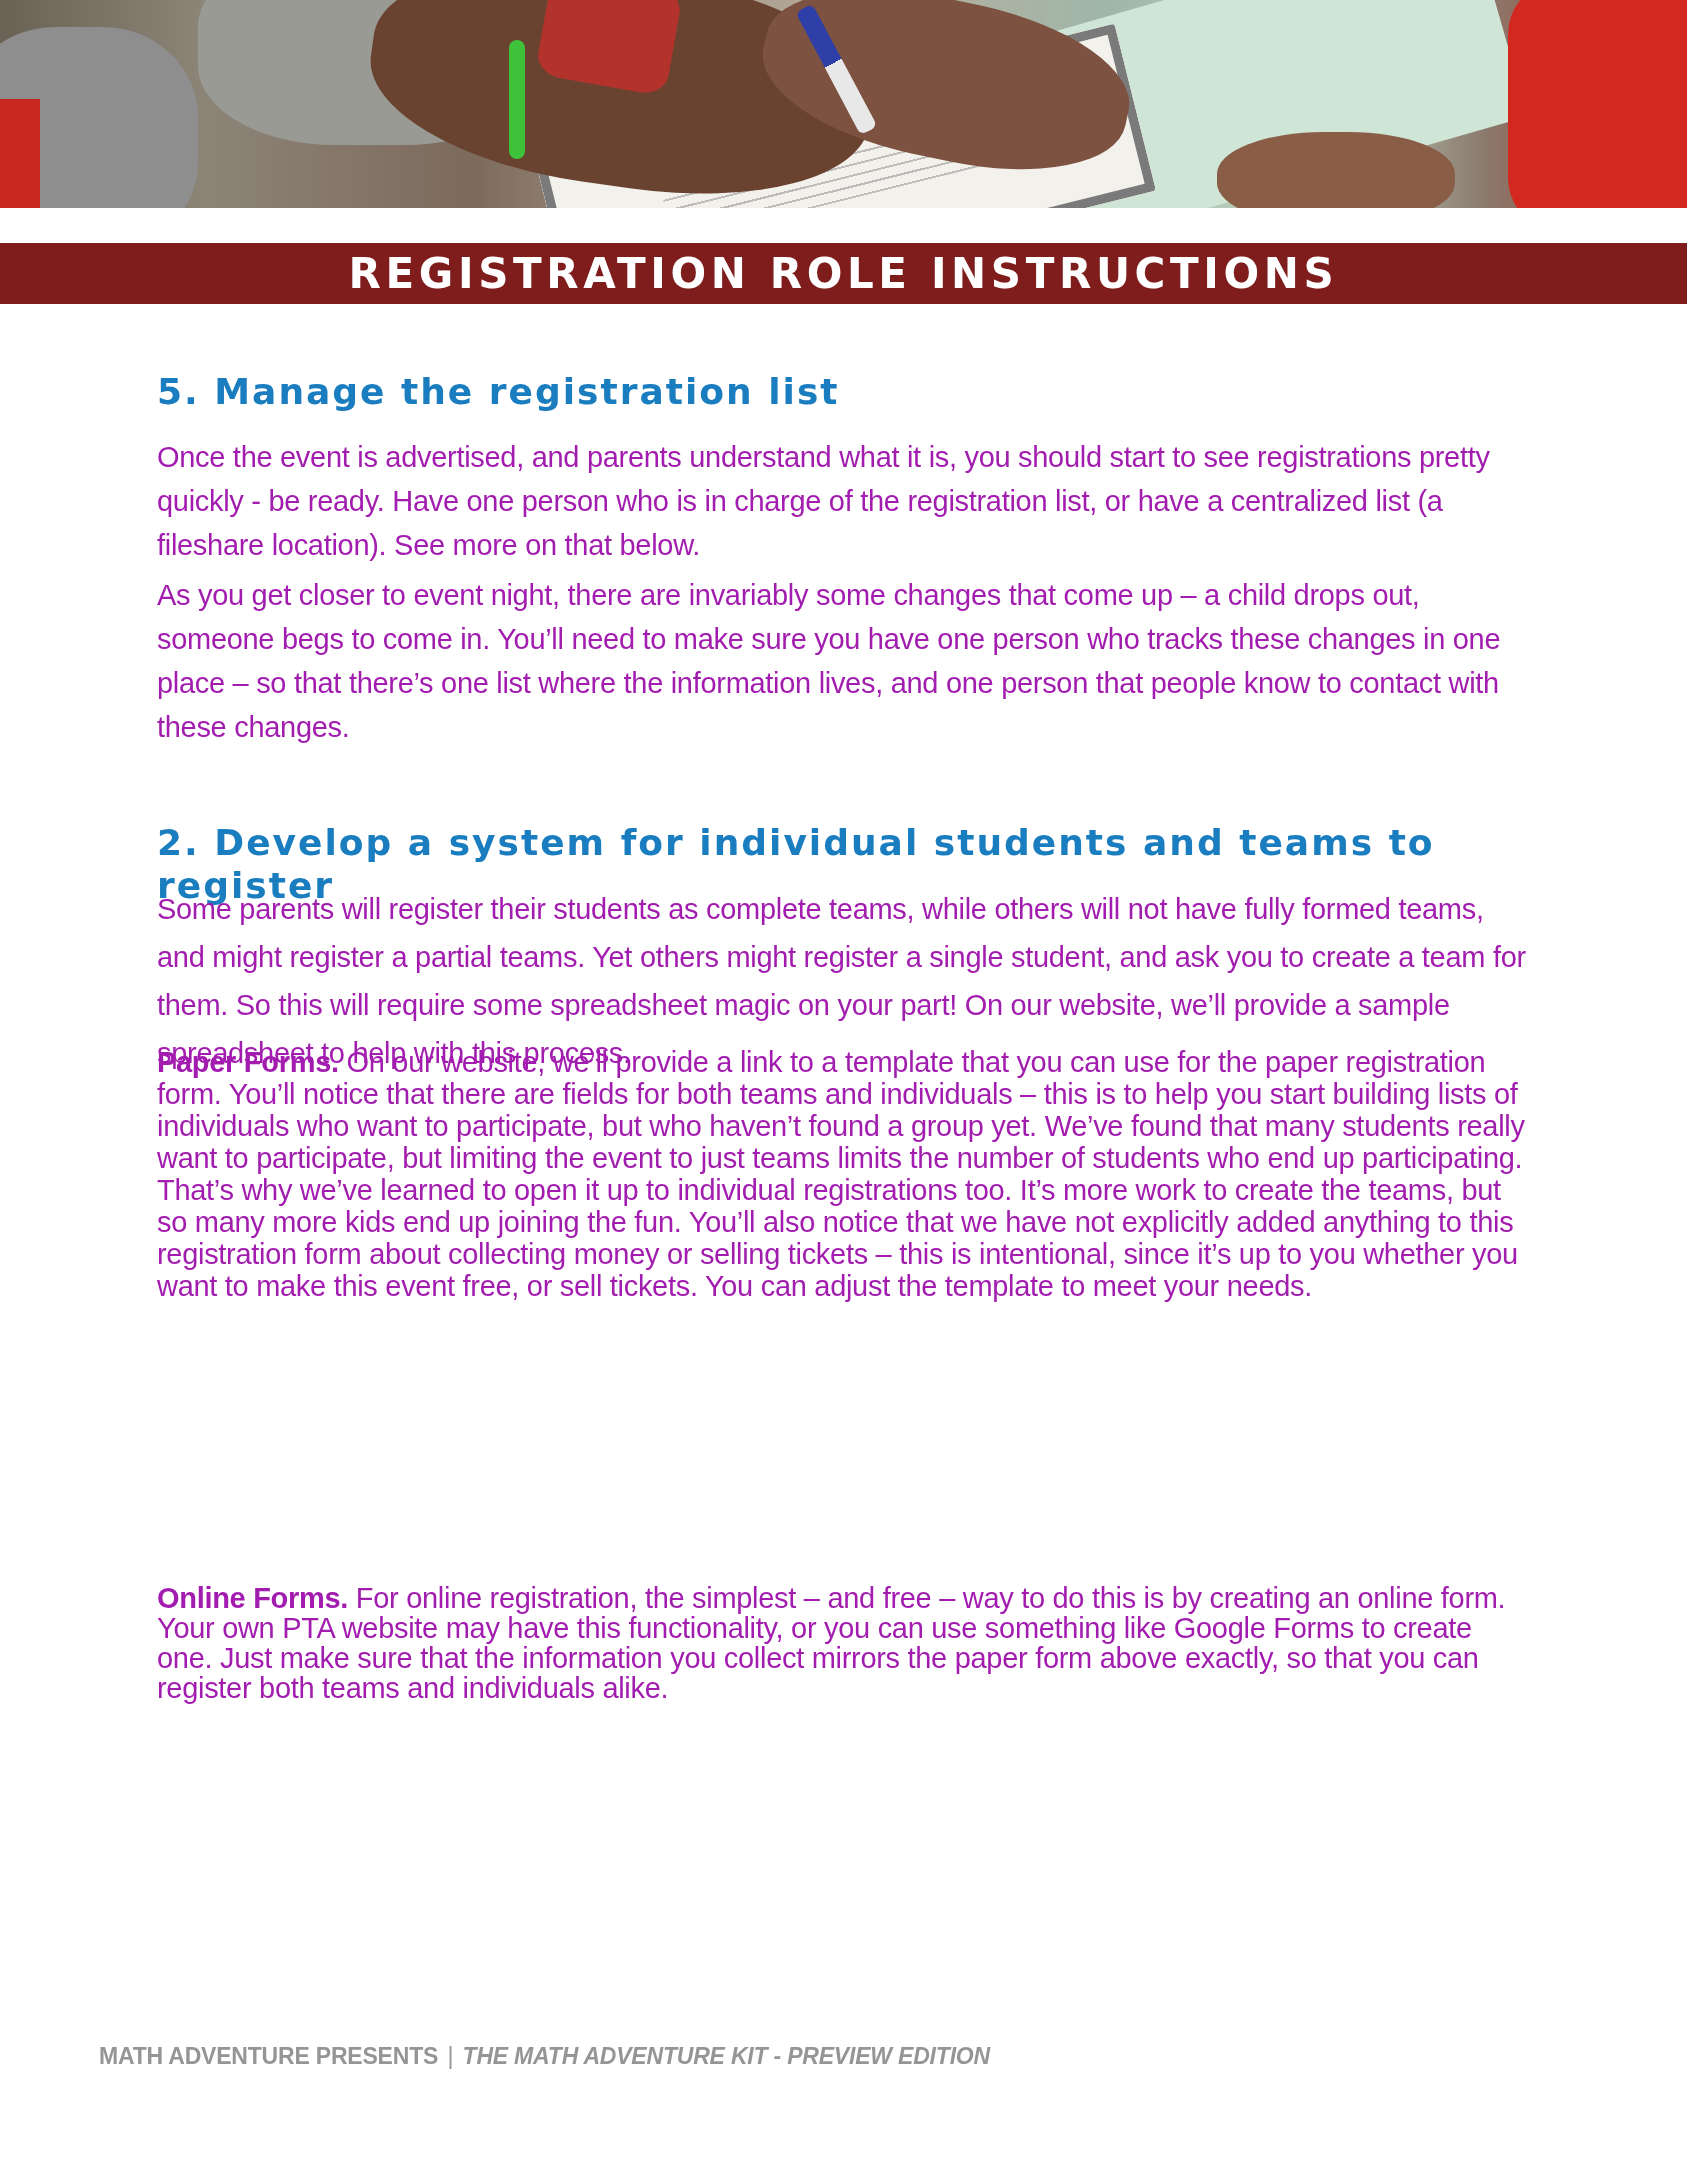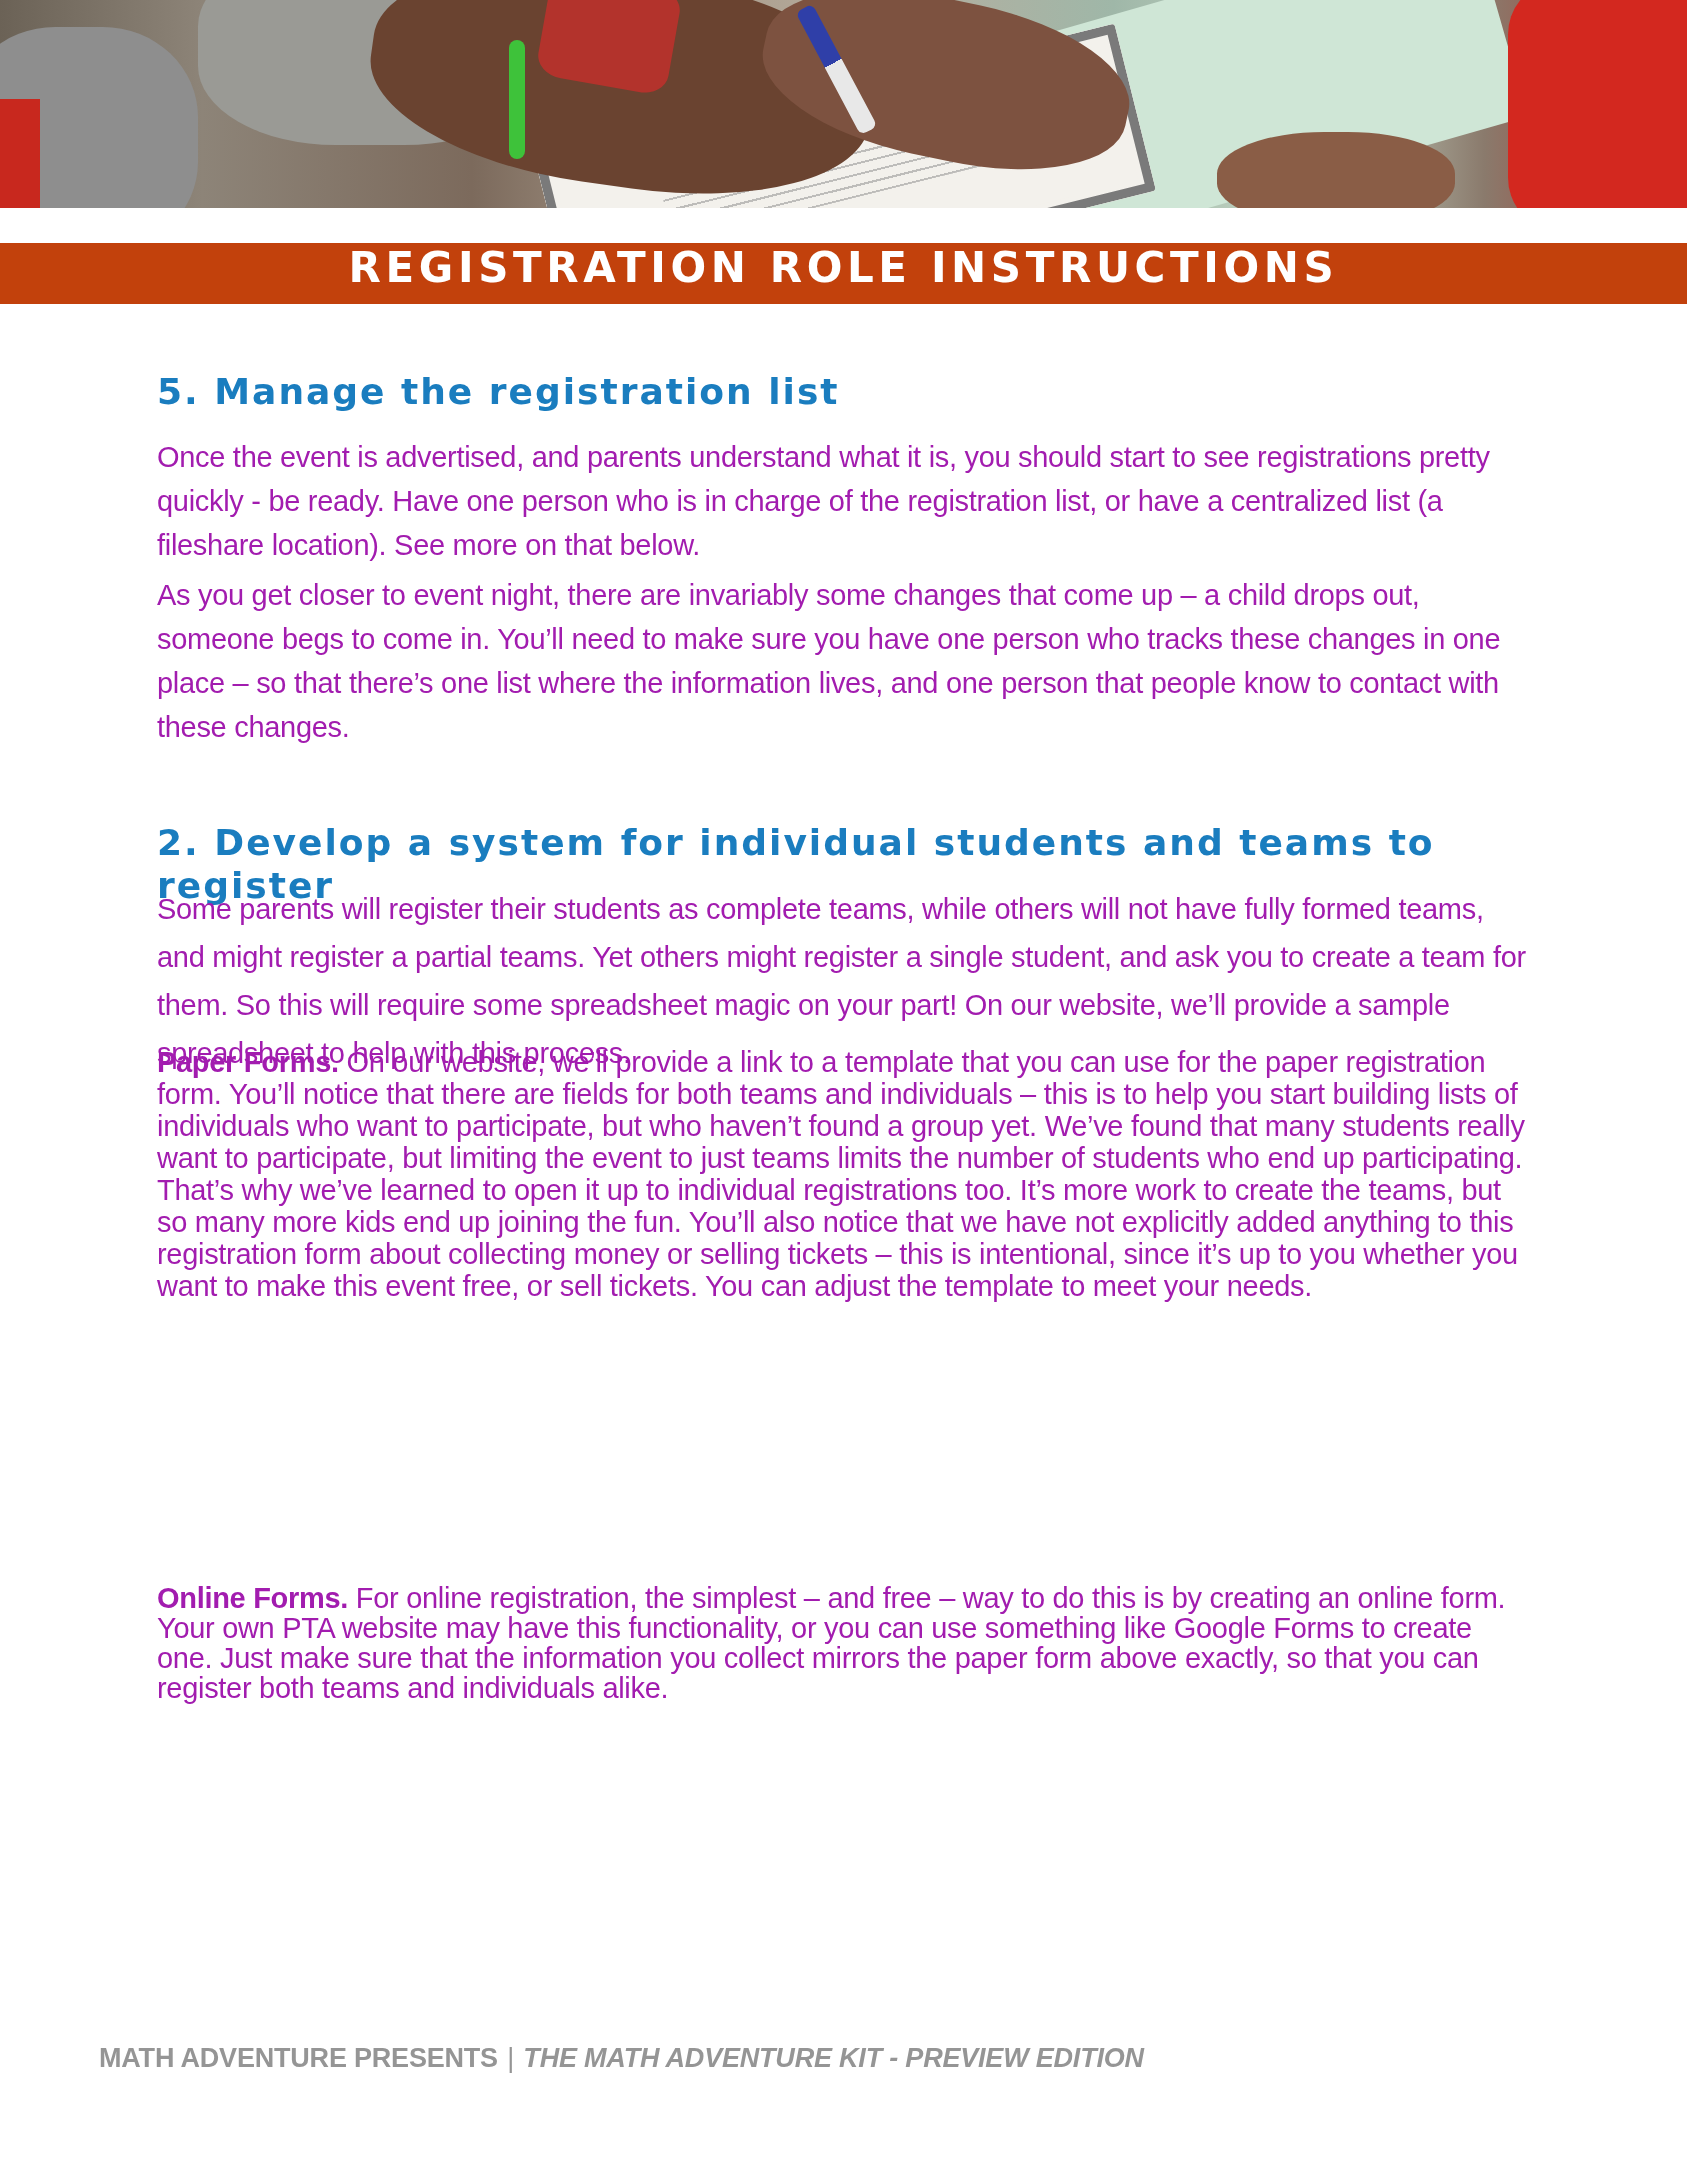--- a/index.html
+++ b/index.html
@@ -19,42 +19,42 @@
   .hero .paper { left: 549px; top: 93px; width: 595px; height: 172px; background: #f3f1ec; border-radius: 4px; transform: rotate(-14deg); box-shadow: inset 0 0 0 9.3px #7a7a7a, inset 0 0 0 14.6px #f3f1ec; }
   .hero .paper-lines { left: 662px; top: 146px; width: 370px; height: 53px; transform: rotate(-14deg);
           background: repeating-linear-gradient(0deg, #888 0 2px, transparent 2px 10.6px); opacity: .5; border-radius: 0; }
   .hero .mint { left: 1032px; top: -26.5px; width: 476px; height: 212px; background: #cfe6d6; border-radius: 4px; transform: rotate(-16deg); }
   .hero .hand-right { left: 1217px; top: 132px; width: 238px; height: 93px; background: #8a5d46; border-radius: 45%; }
   .hero .hand-mid { left: 761px; top: 0px; width: 370px; height: 159px; background: #7d5240; border-radius: 45%; transform: rotate(12deg); }
   .hero .red-right { left: 1508px; top: -13.2px; width: 198px; height: 238px; background: #d3281f; border-radius: 20%; }
   .hero .pen { left: 827px; top: 0px; width: 18.5px; height: 139px; background: linear-gradient(#2f3fa8 0 45%, #e8e8e8 45% 100%); border-radius: 6.6px; transform: rotate(-28deg); }
 
   
-  .title-band { position: absolute; left: 0; top: 243px; width: 1687px; height: 61px; background: #c2410c;
-                display: flex; align-items: flex-start; justify-content: center; }
+  .title-band { position: absolute; left: 0; top: 243px; width: 1687px; height: 61px; background: #7f1d1d;
+                display: flex; align-items: center; justify-content: center; }
   .title-band h1 { margin: 0; color: #ffffff; font-family: "DejaVu Sans", sans-serif; font-weight: bold;
                    font-size: 42px; letter-spacing: 4.6px; }
 
   
   .content { position: absolute; left: 157px; top: 370px; width: 1376px; }
   .section-heading { margin: 0; color: #1a7dbf; font-family: "DejaVu Sans", sans-serif; font-weight: bold;
                      font-size: 36px; letter-spacing: 2px; line-height: 1.2; }
   .p { margin: 0; font-family: "Liberation Sans", sans-serif; font-size: 29px; line-height: 44px; letter-spacing: -0.3px; color: #a21caf; }
   .p b { font-weight: bold; }
 
   #h1 { position: absolute; top: 0; }
   #p1 { position: absolute; top: 65px; }
   #p2 { position: absolute; top: 203px; }
   #h2 { position: absolute; top: 451px; }
   #p3 { position: absolute; top: 515px; line-height: 48px; }
   #p4 { position: absolute; top: 676px; line-height: 32px; }
   #p5 { position: absolute; top: 1213px; line-height: 30px; }
 
   .footer { position: absolute; left: 99px; top: 2043px; font-family: "Liberation Sans", sans-serif;
-            font-size: 27px; font-weight: bold; color: #959595; white-space: nowrap; letter-spacing: -0.2px; }
+            font-size: 23px; font-weight: bold; color: #959595; white-space: nowrap; letter-spacing: -0.2px; }
   .footer .sep { margin: 0 9.3px; font-weight: normal; }
   .footer .kit { font-style: italic; }
 </style>
 </head>
 <body>
 
 <div class="hero">
   <div class="blob shirt"></div>
   <div class="blob sleeve-left"></div>
   <div class="blob red-left"></div>

